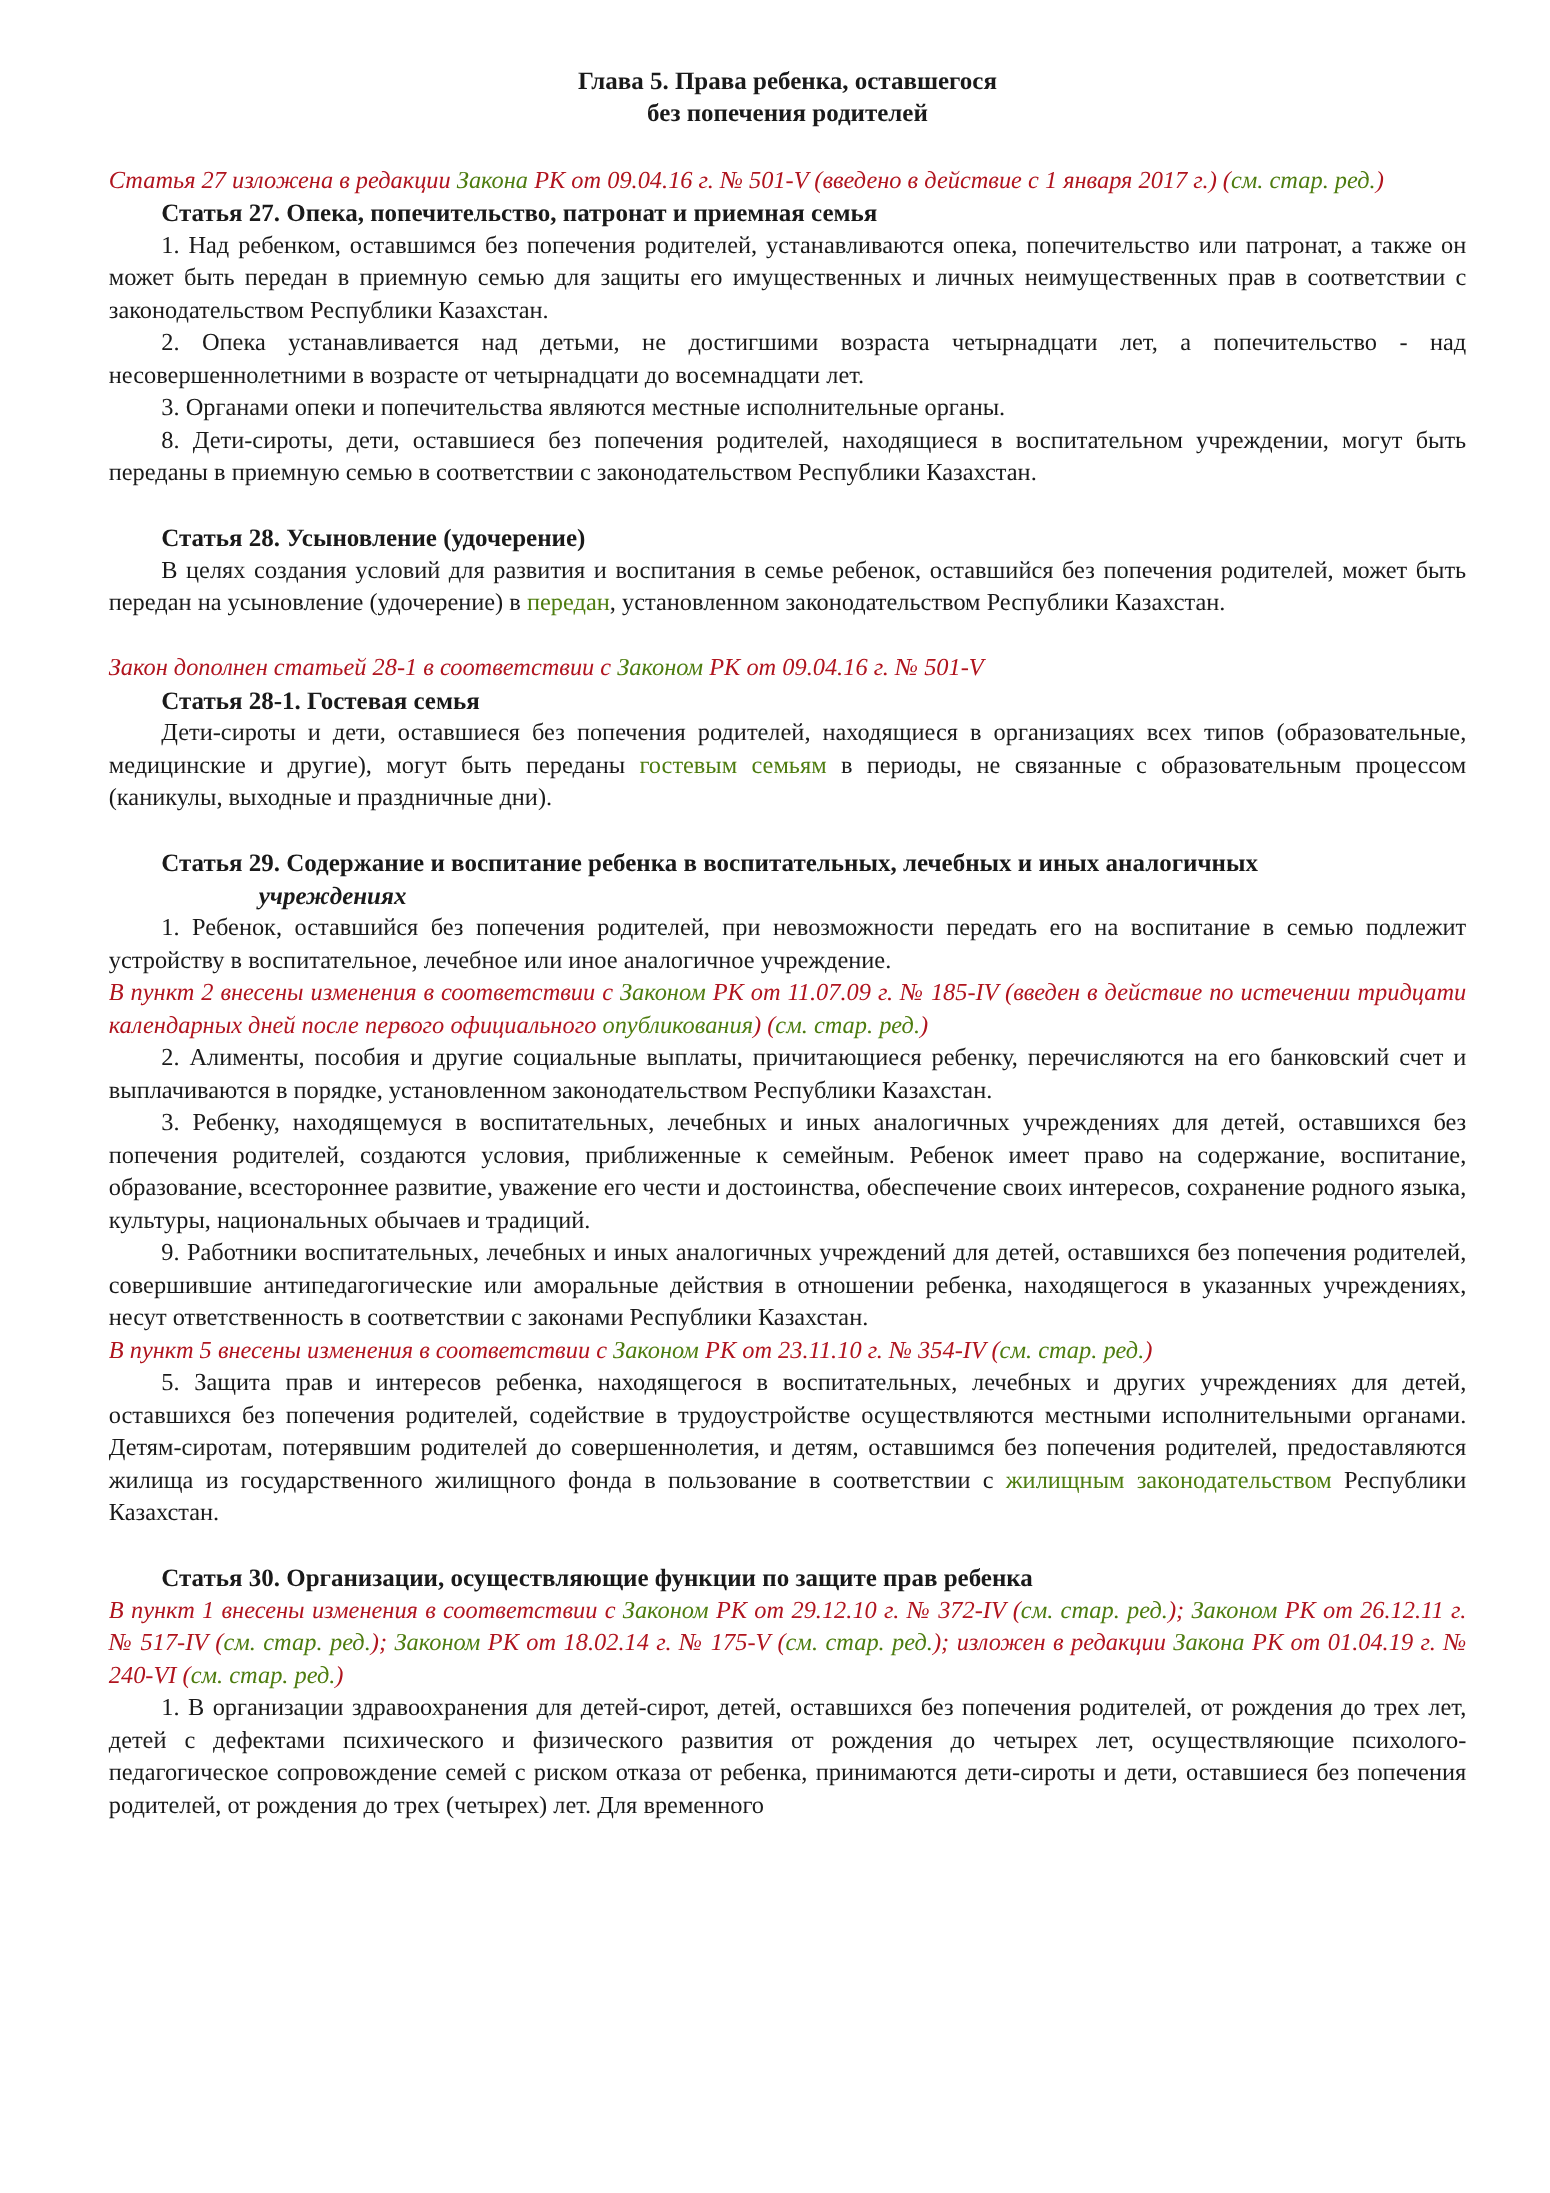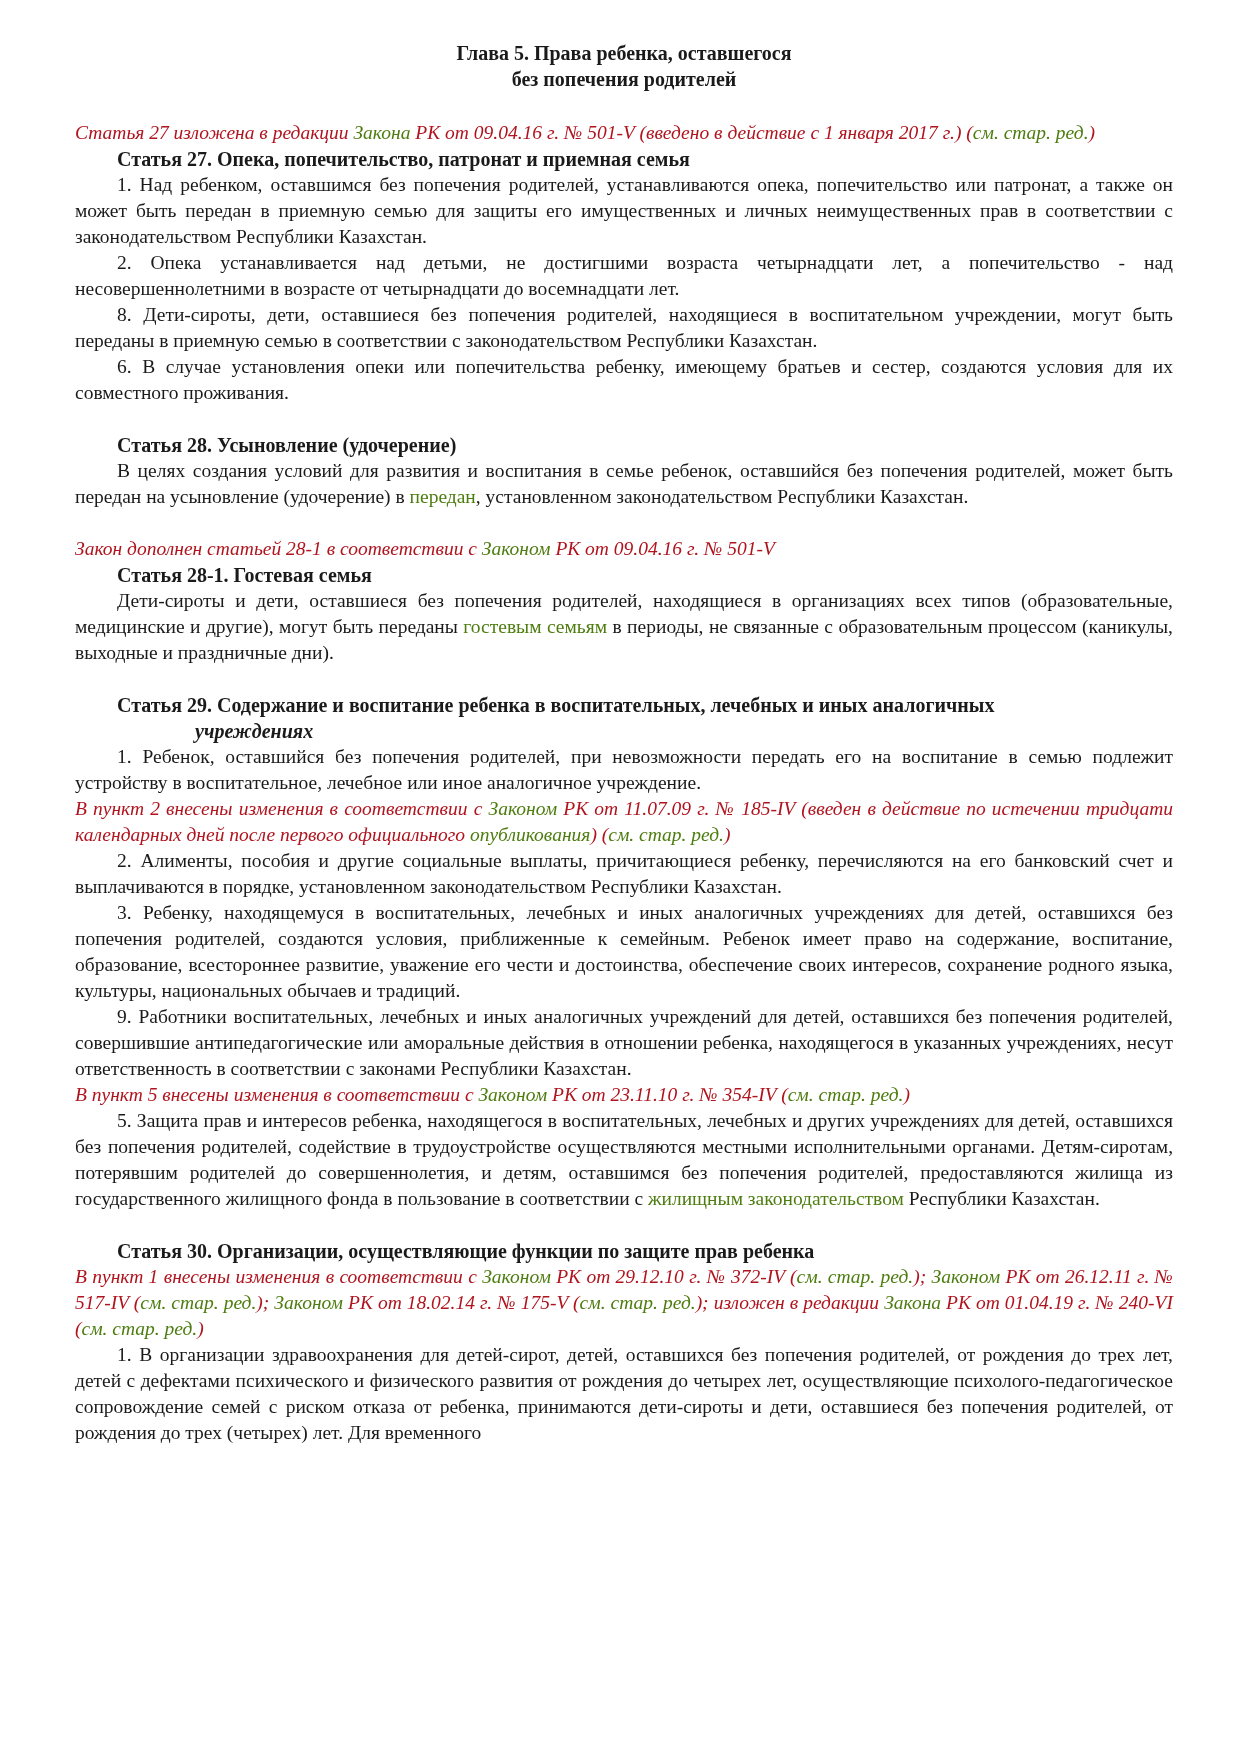--- a/index.html
+++ b/index.html
@@ -1,21 +1,21 @@
 <!DOCTYPE html>
 <html><head>
 <meta charset="utf-8">
 <style>
   html, body { margin: 0; padding: 0; background: #ffffff; }
   body {
     width: 1240px; height: 1754px; overflow: hidden;
     font-family: "Liberation Serif", "DejaVu Serif", serif;
     color: #1a1a1a;
   }
-  .page { position: relative; padding: 40px 67px 0 75px; }
+  .page { position: relative; padding: 52px 67px 0 75px; margin-left: 12px; }
   .chapter-title {
     text-align: center; font-weight: bold; font-size: 20px; line-height: 26px;
     margin: 0 0 28px 0;
   }
   .note {
     color: #b0141e; font-style: italic; font-size: 19.5px; line-height: 26px;
     text-align: justify; margin: 0;
   }
   .note a, .p a { color: #4d7c0f; }
   .art-title {
@@ -36,22 +36,22 @@
 
   <div class="chapter-title">
     <div>Глава 5. Права ребенка, оставшегося</div>
     <div>без попечения родителей</div>
   </div>
 
   <p class="note"><span>Статья 27 изложена в редакции </span><a>Закона</a><span> РК от 09.04.16 г. № 501-V (введено в действие с 1 января 2017 г.) (</span><a>см. стар. ред.</a><span>)</span></p>
   <p class="art-title">Статья 27. Опека, попечительство, патронат и приемная семья</p>
   <p class="p">1. Над ребенком, оставшимся без попечения родителей, устанавливаются опека, попечительство или патронат, а также он может быть передан в приемную семью для защиты его имущественных и личных неимущественных прав в соответствии с законодательством Республики Казахстан.</p>
   <p class="p">2. Опека устанавливается над детьми, не достигшими возраста четырнадцати лет, а попечительство - над несовершеннолетними в возрасте от четырнадцати до восемнадцати лет.</p>
+  <p class="p">3. Органами опеки и попечительства являются местные исполнительные органы.</p>
   <p class="p">8. Дети-сироты, дети, оставшиеся без попечения родителей, находящиеся в воспитательном учреждении, могут быть переданы в приемную семью в соответствии с законодательством Республики Казахстан.</p>
-  <p class="p">6. В случае установления опеки или попечительства ребенку, имеющему братьев и сестер, создаются условия для их совместного проживания.</p>
 
   <div class="gap"></div>
 
   <p class="art-title">Статья 28. Усыновление (удочерение)</p>
   <p class="p"><span>В целях создания условий для развития и воспитания в семье ребенок, оставшийся без попечения родителей, может быть передан на усыновление (удочерение) в </span><a>передан</a><span>, установленном законодательством Республики Казахстан.</span></p>
 
   <div class="gap"></div>
 
   <p class="note"><span>Закон дополнен статьей 28-1 в соответствии с </span><a>Законом</a><span> РК от 09.04.16 г. № 501-V</span></p>
   <p class="art-title">Статья 28-1. Гостевая семья</p>

